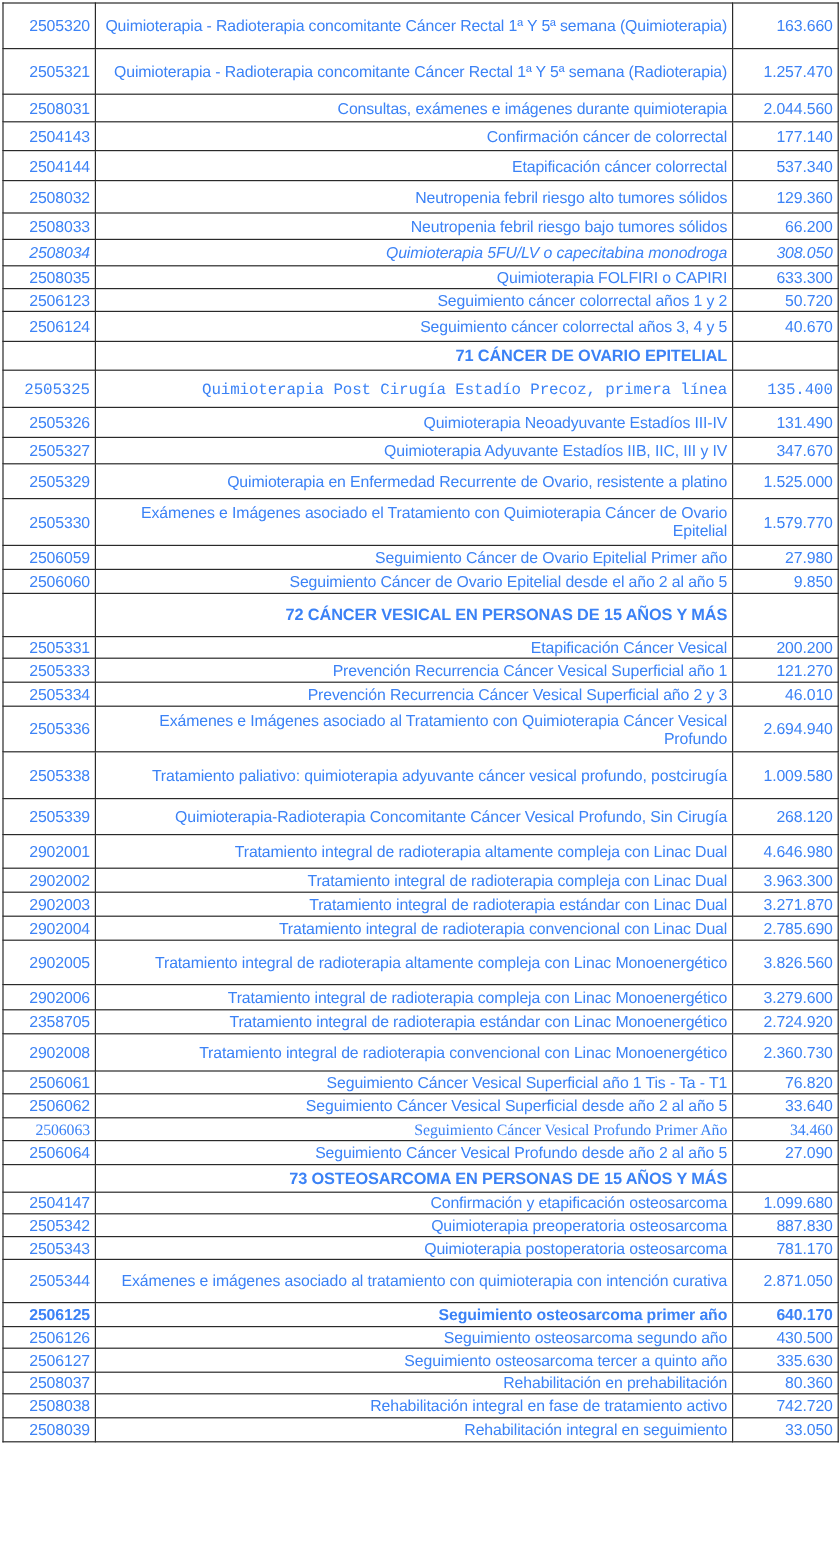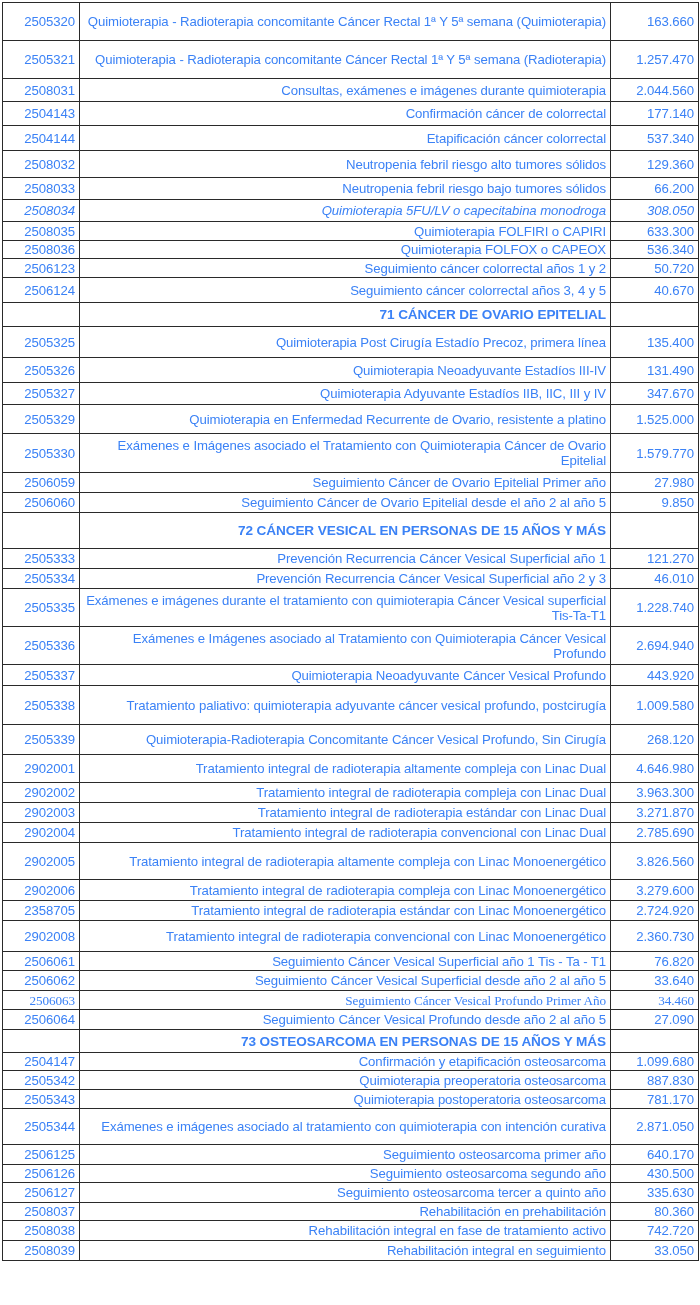--- a/index.html
+++ b/index.html
@@ -76,41 +76,36 @@
       <tr class="item" style="height: 22px; font-style: italic;">
         <td class="code">2508034</td>
         <td class="desc">Quimioterapia 5FU/LV o capecitabina monodroga</td>
         <td class="val">308.050</td>
       </tr>
       <tr class="item" style="height: 19px;">
         <td class="code">2508035</td>
         <td class="desc">Quimioterapia FOLFIRI o CAPIRI</td>
         <td class="val">633.300</td>
       </tr>
-      <tr class="item" style="height: 18px;">
-        <td class="code">2508036</td>
-        <td class="desc">Quimioterapia FOLFOX o CAPEOX</td>
-        <td class="val">536.340</td>
-      </tr>
       <tr class="item" style="height: 19px;">
         <td class="code">2506123</td>
         <td class="desc">Seguimiento cáncer colorrectal años 1 y 2</td>
         <td class="val">50.720</td>
       </tr>
       <tr class="item" style="height: 25px; padding-left: 12px;">
         <td class="code">2506124</td>
         <td class="desc">Seguimiento cáncer colorrectal años 3, 4 y 5</td>
         <td class="val">40.670</td>
       </tr>
       <tr class="section" style="height: 24px;">
         <td class="code"></td>
         <td class="desc">71  CÁNCER DE OVARIO EPITELIAL</td>
         <td class="val"></td>
       </tr>
-      <tr class="item" style="height: 31px;">
+      <tr class="item" style="height: 31px; font-family: Liberation Mono, monospace;">
         <td class="code">2505325</td>
         <td class="desc">Quimioterapia Post Cirugía Estadío Precoz, primera línea</td>
         <td class="val">135.400</td>
       </tr>
       <tr class="item" style="height: 25px;">
         <td class="code">2505326</td>
         <td class="desc">Quimioterapia Neoadyuvante Estadíos III-IV</td>
         <td class="val">131.490</td>
       </tr>
       <tr class="item" style="height: 22px;">
@@ -136,45 +131,40 @@
       <tr class="item" style="height: 20px;">
         <td class="code">2506060</td>
         <td class="desc">Seguimiento Cáncer de Ovario Epitelial desde el año 2 al año 5</td>
         <td class="val">9.850</td>
       </tr>
       <tr class="section" style="height: 36px;">
         <td class="code"></td>
         <td class="desc">72  CÁNCER VESICAL EN PERSONAS DE 15 AÑOS Y MÁS</td>
         <td class="val"></td>
       </tr>
+      <tr class="item" style="height: 18px;">
+        <td class="code">2505331</td>
+        <td class="desc">Etapificación Cáncer Vesical</td>
+        <td class="val">200.200</td>
+      </tr>
       <tr class="item" style="height: 20px;">
         <td class="code">2505333</td>
         <td class="desc">Prevención Recurrencia Cáncer Vesical Superficial año 1</td>
         <td class="val">121.270</td>
       </tr>
       <tr class="item" style="height: 20px;">
         <td class="code">2505334</td>
         <td class="desc">Prevención Recurrencia Cáncer Vesical Superficial año 2 y 3</td>
         <td class="val">46.010</td>
-      </tr>
-      <tr class="item" style="height: 38px;">
-        <td class="code">2505335</td>
-        <td class="desc">Exámenes e imágenes durante el tratamiento con quimioterapia Cáncer Vesical superficial Tis-Ta-T1</td>
-        <td class="val">1.228.740</td>
       </tr>
       <tr class="item" style="height: 38px;">
         <td class="code">2505336</td>
         <td class="desc">Exámenes e Imágenes asociado al Tratamiento con Quimioterapia Cáncer Vesical Profundo</td>
         <td class="val">2.694.940</td>
       </tr>
-      <tr class="item" style="height: 21px;">
-        <td class="code">2505337</td>
-        <td class="desc">Quimioterapia Neoadyuvante Cáncer Vesical Profundo</td>
-        <td class="val">443.920</td>
-      </tr>
       <tr class="item" style="height: 39px;">
         <td class="code">2505338</td>
         <td class="desc">Tratamiento paliativo: quimioterapia adyuvante cáncer vesical profundo, postcirugía</td>
         <td class="val">1.009.580</td>
       </tr>
       <tr class="item" style="height: 30px;">
         <td class="code">2505339</td>
         <td class="desc">Quimioterapia-Radioterapia Concomitante Cáncer Vesical Profundo, Sin Cirugía</td>
         <td class="val">268.120</td>
       </tr>
@@ -256,21 +246,21 @@
       <tr class="item" style="height: 19px;">
         <td class="code">2505343</td>
         <td class="desc">Quimioterapia postoperatoria osteosarcoma</td>
         <td class="val">781.170</td>
       </tr>
       <tr class="item" style="height: 36px;">
         <td class="code">2505344</td>
         <td class="desc">Exámenes e imágenes asociado al tratamiento con quimioterapia con intención curativa</td>
         <td class="val">2.871.050</td>
       </tr>
-      <tr class="item" style="height: 20px;">
+      <tr class="item" style="height: 20px; font-weight: bold;">
         <td class="code">2506125</td>
         <td class="desc">Seguimiento osteosarcoma primer año</td>
         <td class="val">640.170</td>
       </tr>
       <tr class="item" style="height: 18px;">
         <td class="code">2506126</td>
         <td class="desc">Seguimiento osteosarcoma segundo año</td>
         <td class="val">430.500</td>
       </tr>
       <tr class="item" style="height: 20px;">

